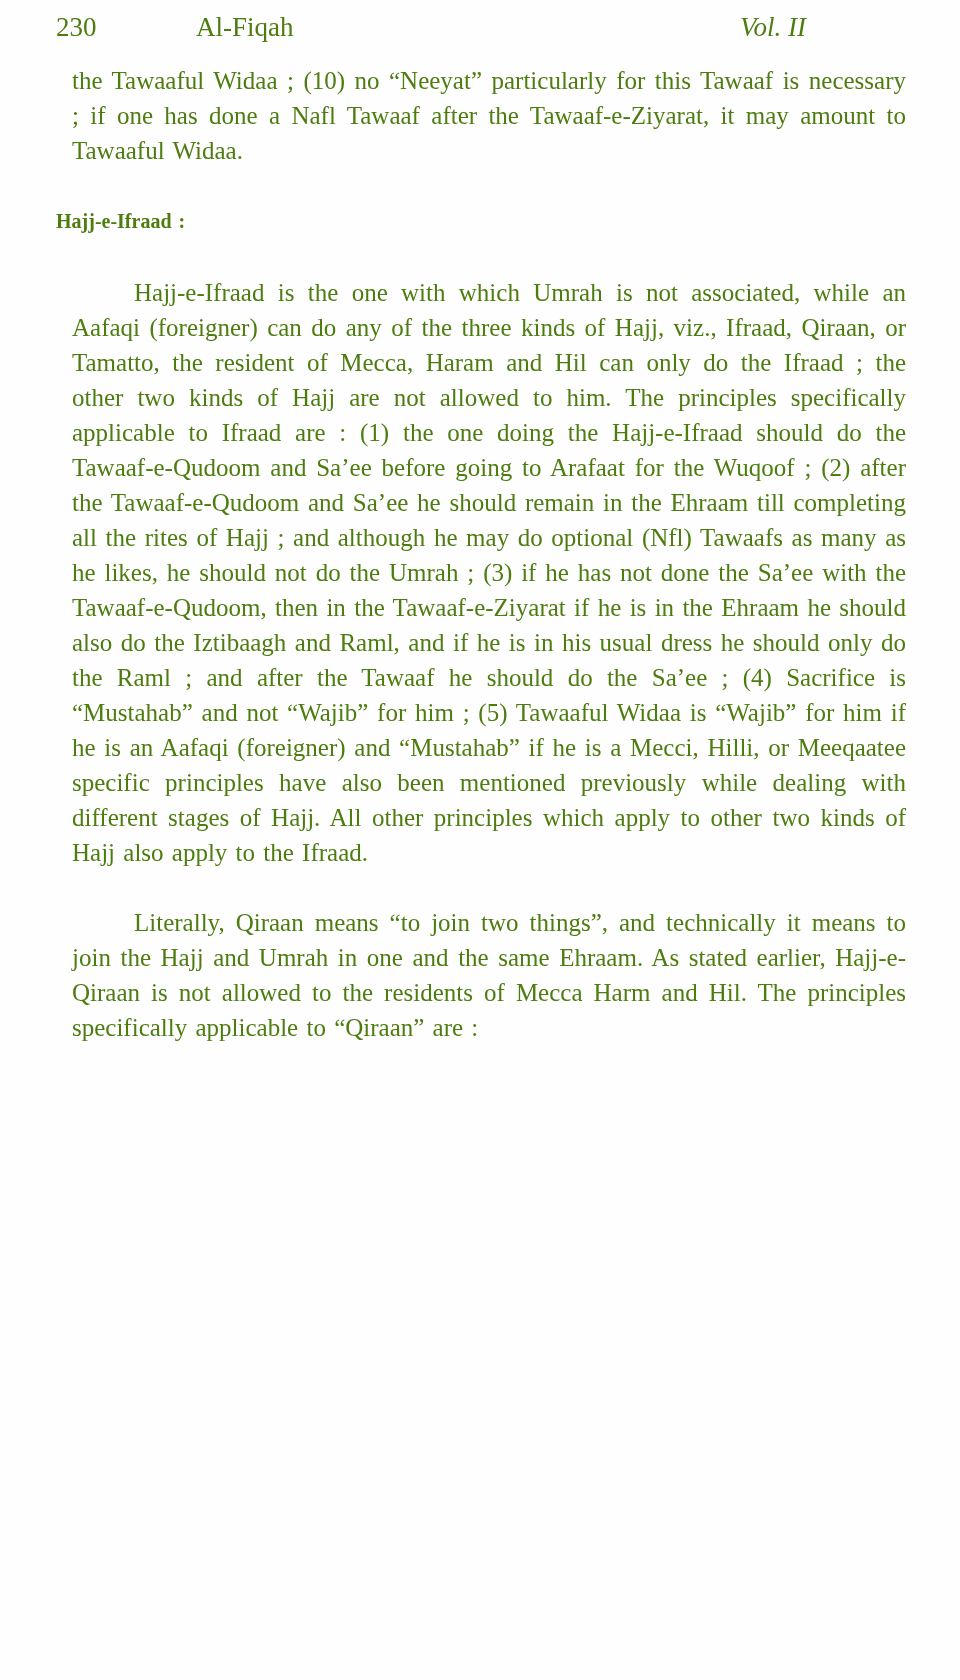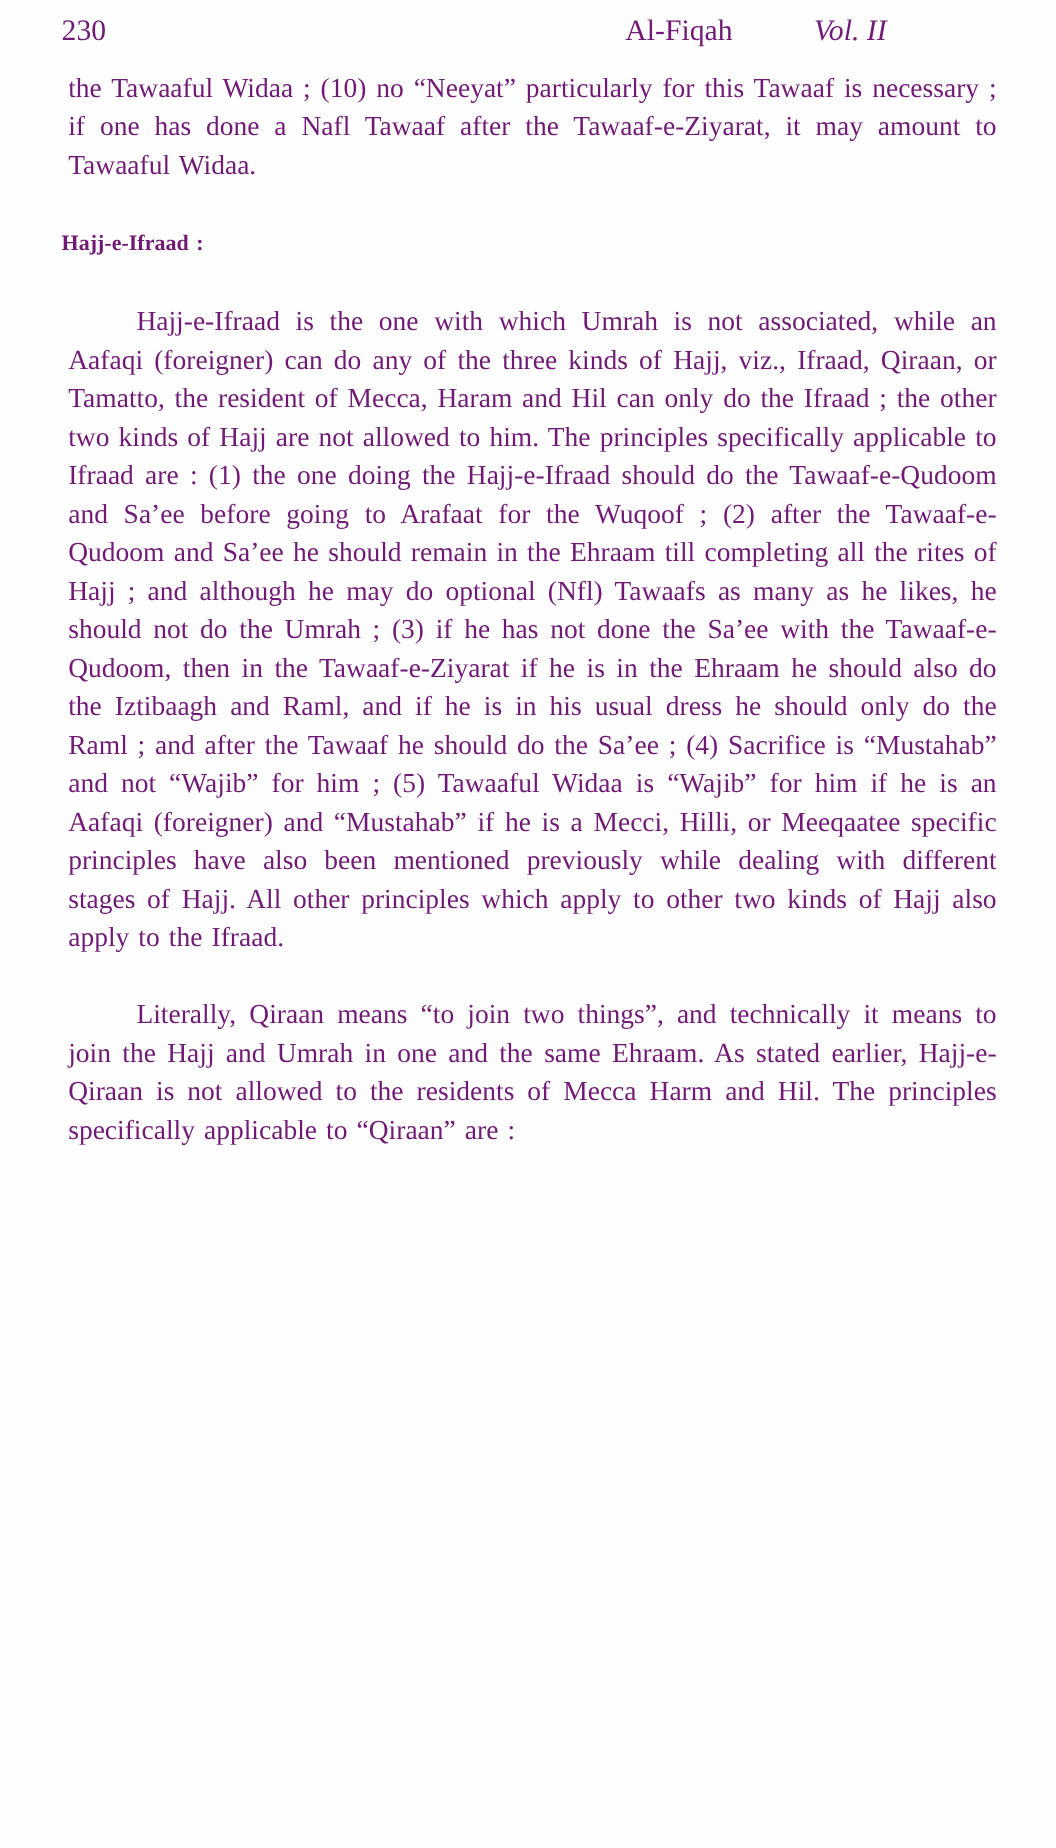--- a/index.html
+++ b/index.html
@@ -8,51 +8,51 @@
     background: #ffffff;
   }
   .book-page {
     position: relative;
     width: 960px;
     height: 1680px;
     box-sizing: border-box;
     background: #fefefe;
     padding: 12px 54px 0 56px;
     font-family: "Liberation Serif", serif;
-    color: #701a75;
+    color: #4d7c0f;
     overflow: hidden;
   }
   .page-header {
     display: flex;
     align-items: baseline;
     font-size: 27px;
     padding-right: 100px;
     margin-bottom: 8px;
   }
   .page-header .num {
     width: 140px;
     text-align: left;
   }
   .page-header .title {
     flex: 1;
-    text-align: right;
+    text-align: left;
   }
   .page-header .vol {
     width: 140px;
     text-align: right;
     font-style: italic;
   }
   .body-text {
     font-size: 25px;
     line-height: 35px;
     text-align: justify;
     word-spacing: 2px;
   }
   p {
-    margin: 0 0 35px 6px;
+    margin: 0 0 35px 16px;
   }
   p.continuation {
     margin-top: 20px;
     text-indent: 0;
   }
   p.indented {
     text-indent: 62px;
   }
   h2.section-heading {
     font-size: 20px;

